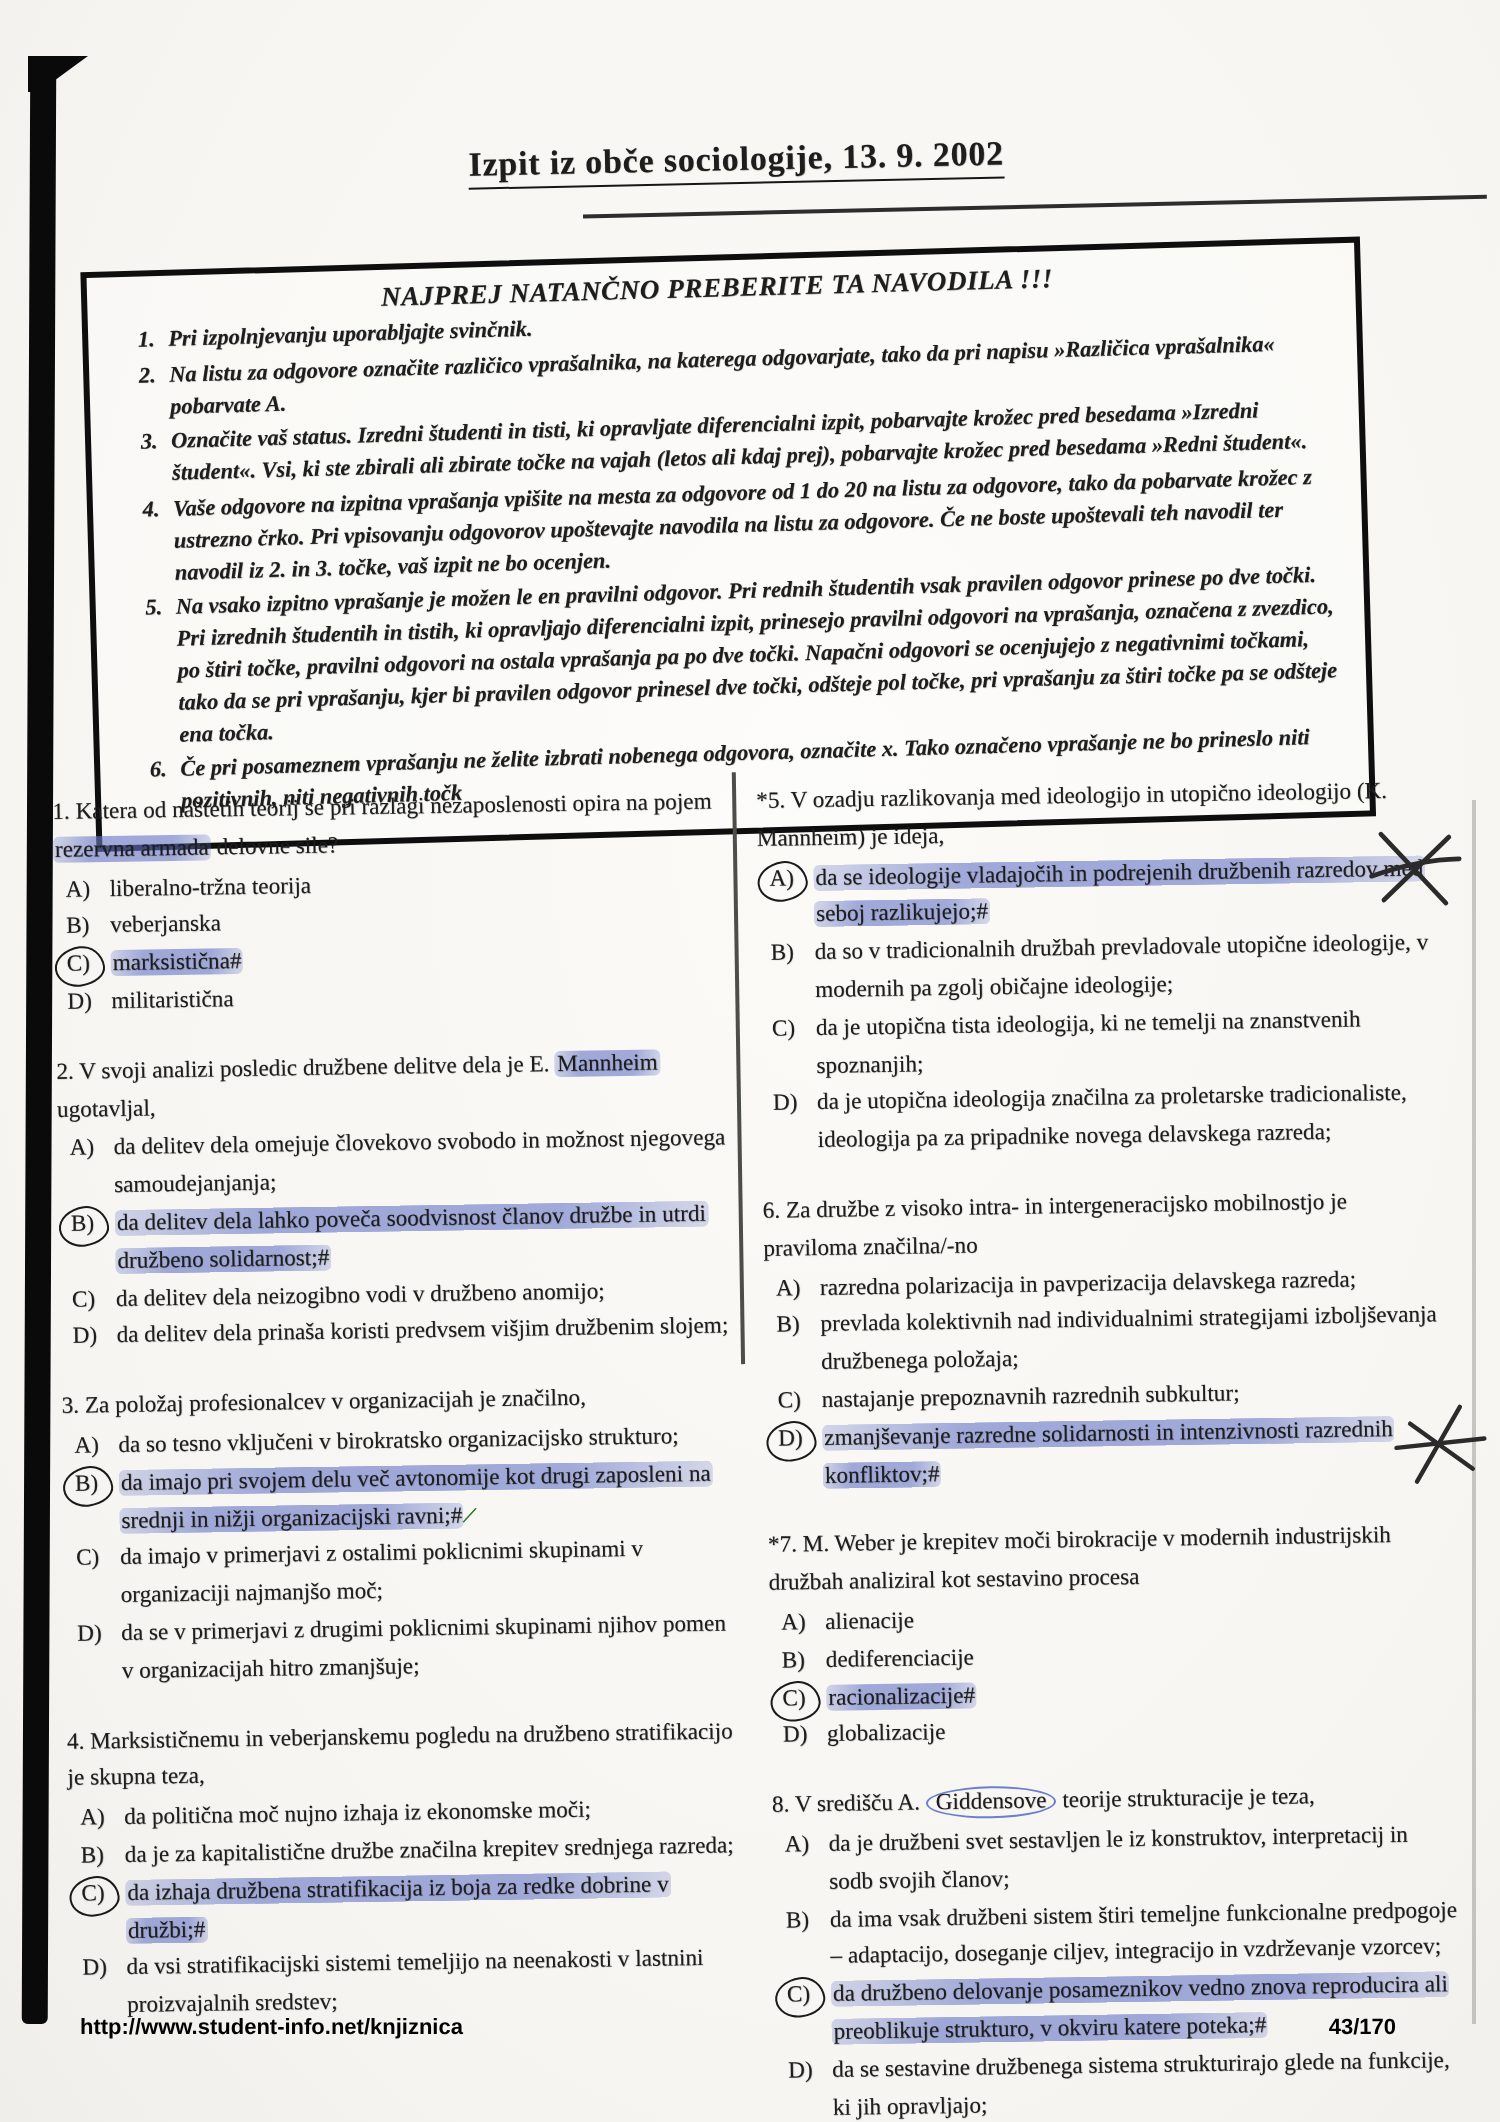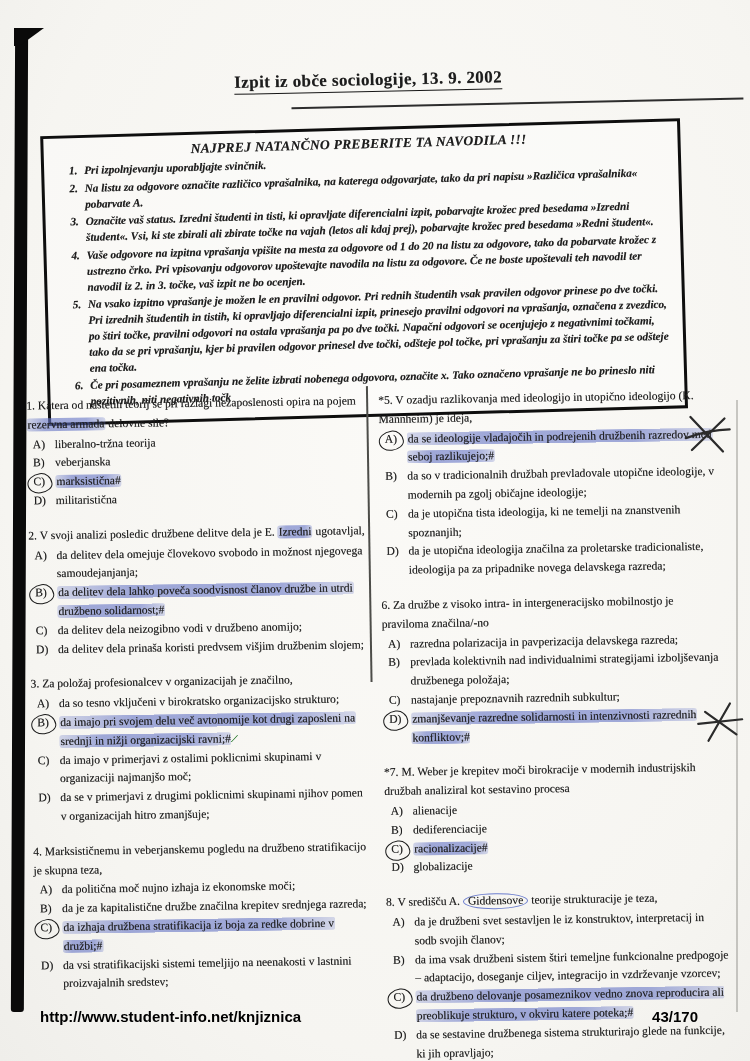--- a/index.html
+++ b/index.html
@@ -44,21 +44,21 @@
       border-radius:3px;box-decoration-break:clone;-webkit-box-decoration-break:clone;padding:0 1px;}
   .pen-circle{border:1.6px solid rgba(84,104,200,.85);border-radius:50%;padding:0 4px 1px 4px;}
   .pen-mark{color:#2e7d32;font-weight:bold;margin-left:2px;letter-spacing:-2px;
             display:inline-block;transform:rotate(8deg);text-shadow:none;}
   .star{position:absolute;}
   .star-1{left:684px;top:416px;width:50px;height:46px;}
   .star-2{left:692px;top:704px;width:50px;height:46px;}
   
   .footer{position:absolute;left:0;top:1008px;width:750px;display:flex;justify-content:space-between;
           padding:0 52px 0 40px;box-sizing:border-box;
-          font-family:"Liberation Sans","DejaVu Sans",sans-serif;font-weight:bold;font-size:15px;color:#000;}
+          font-family:"Liberation Sans","DejaVu Sans",sans-serif;font-weight:bold;font-size:11px;color:#000;}
 </style>
 </head>
 <body>
 
 <div class="paper">
   <div class="edge-left"></div>
   <div class="edge-wedge"></div>
   <div class="edge-right"></div>
 
   <div class="scan-layer">
@@ -97,21 +97,21 @@
             <div class="opt">
               <span class="opt-letter circled">C)</span>
               <span class="opt-text"><span class="hl">marksistična#</span></span>
             </div>
             <div class="opt">
               <span class="opt-letter">D)</span>
               <span class="opt-text">militaristična</span>
             </div>
           </div>
           <div class="question">
-            <div class="stem">2. V svoji analizi posledic družbene delitve dela je E. <span class="hl">Izredni</span> ugotavljal,</div>
+            <div class="stem">2. V svoji analizi posledic družbene delitve dela je E. <span class="hl">Mannheim</span> ugotavljal,</div>
             <div class="opt">
               <span class="opt-letter">A)</span>
               <span class="opt-text">da delitev dela omejuje človekovo svobodo in možnost njegovega samoudejanjanja;</span>
             </div>
             <div class="opt">
               <span class="opt-letter circled">B)</span>
               <span class="opt-text"><span class="hl">da delitev dela lahko poveča soodvisnost članov družbe in utrdi družbeno solidarnost;#</span></span>
             </div>
             <div class="opt">
               <span class="opt-letter">C)</span>

